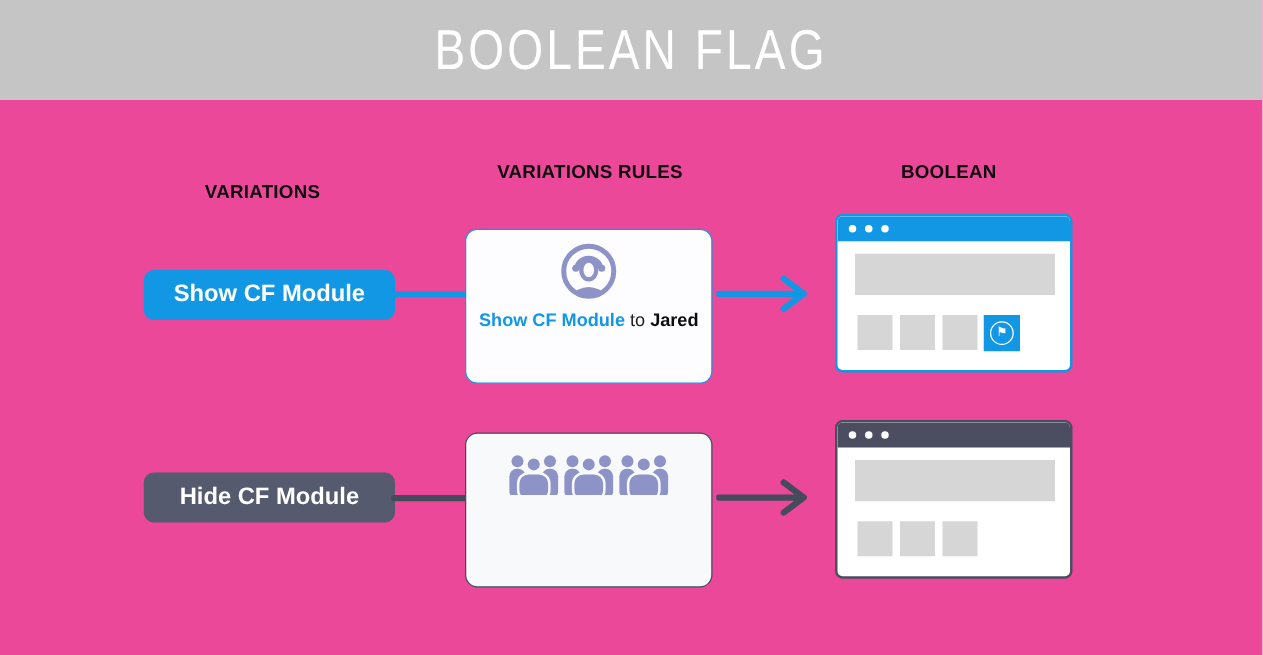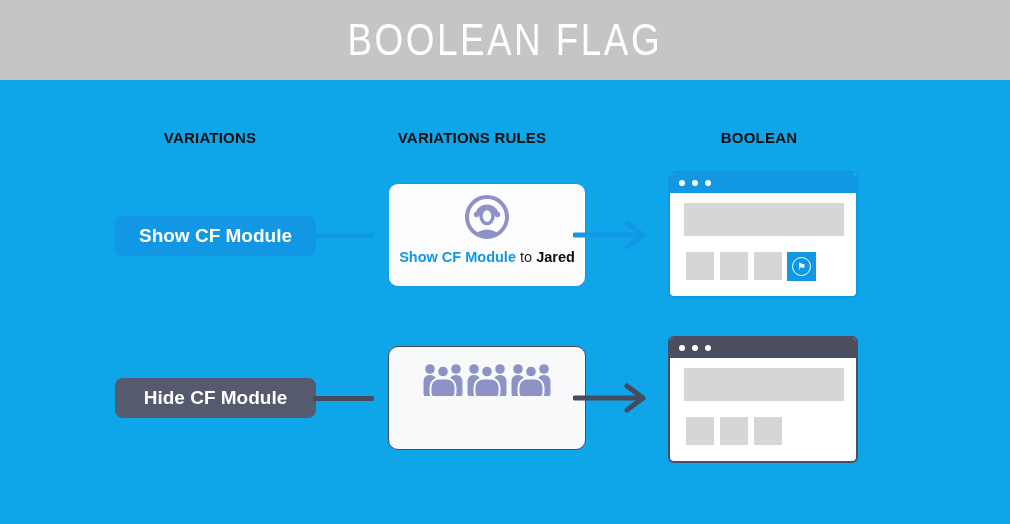--- a/index.html
+++ b/index.html
@@ -7,49 +7,49 @@
     --slate:#555a6e;
     --slate-dark:#454a5c;
     --browser-slate:#4a4e60;
     --lavender:#8e93c7;
     --banner-gray:#c5c5c5;
     --block-gray:#d6d6d6;
     --ink:#111111;
   }
   html,body{margin:0;padding:0;background:#ffffff;}
   body{font-family:"Liberation Sans", sans-serif;}
-  .stage{position:relative;width:1010px;height:524px;background:#0ea5e9;overflow:hidden;}
+  .stage{position:relative;width:1010px;height:524px;background:#ec4899;overflow:hidden;}
 
   
   .banner{position:absolute;left:0;top:0;width:1010px;height:80px;background:var(--banner-gray);
           display:flex;align-items:center;justify-content:center;}
   .banner h1{margin:0;color:#ffffff;font-size:45px;font-weight:400;letter-spacing:3px;
              transform:scaleX(0.82);white-space:nowrap;}
 
   
   .colh{position:absolute;top:129px;transform:translateX(-50%);font-size:15px;font-weight:700;
         color:#0d0d0d;letter-spacing:0.2px;white-space:nowrap;}
-  .colh.variations{left:210px;}
+  .colh.variations{left:210px;margin-top:16px;}
   .colh.rules{left:472px;}
   .colh.results{left:759px;}
 
   
   .pill{position:absolute;left:115px;width:201px;height:40px;border-radius:8px;color:#ffffff;
         font-size:19px;font-weight:700;display:flex;align-items:center;justify-content:center;
         white-space:nowrap;}
   .pill.blue{top:216px;background:var(--blue);}
   .pill.slate{top:378px;background:var(--slate);}
 
   
   .connector{position:absolute;left:313px;width:61px;height:5px;border-radius:2px;}
   .connector.r1{top:233px;background:var(--blue);}
   .connector.r2{top:396px;background:var(--slate-dark);}
 
   
-  .card{position:absolute;left:388px;width:198px;height:104px;border-radius:10px;box-sizing:border-box;}
+  .card{position:absolute;left:372px;width:198px;height:124px;border-radius:10px;box-sizing:border-box;}
   .card.r1{top:183px;border:1.5px solid var(--blue);background:#fdfdff;}
   .card.r2{top:346px;border:1.5px solid var(--slate-dark);background:#f8f9fb;}
   .card .icon-wrap{position:absolute;left:50%;transform:translateX(-50%);line-height:0;}
   .card.r1 .icon-wrap{top:9px;}
   .card.r2 .icon-wrap{top:15px;}
   .rule-text{position:absolute;left:0;right:0;text-align:center;font-size:14.5px;color:#1c1c1c;
              line-height:19px;white-space:nowrap;}
   .card.r1 .rule-text{top:64px;}
   .card.r2 .rule-text{top:54px;white-space:normal;}
   .flag-text{font-weight:700;}

